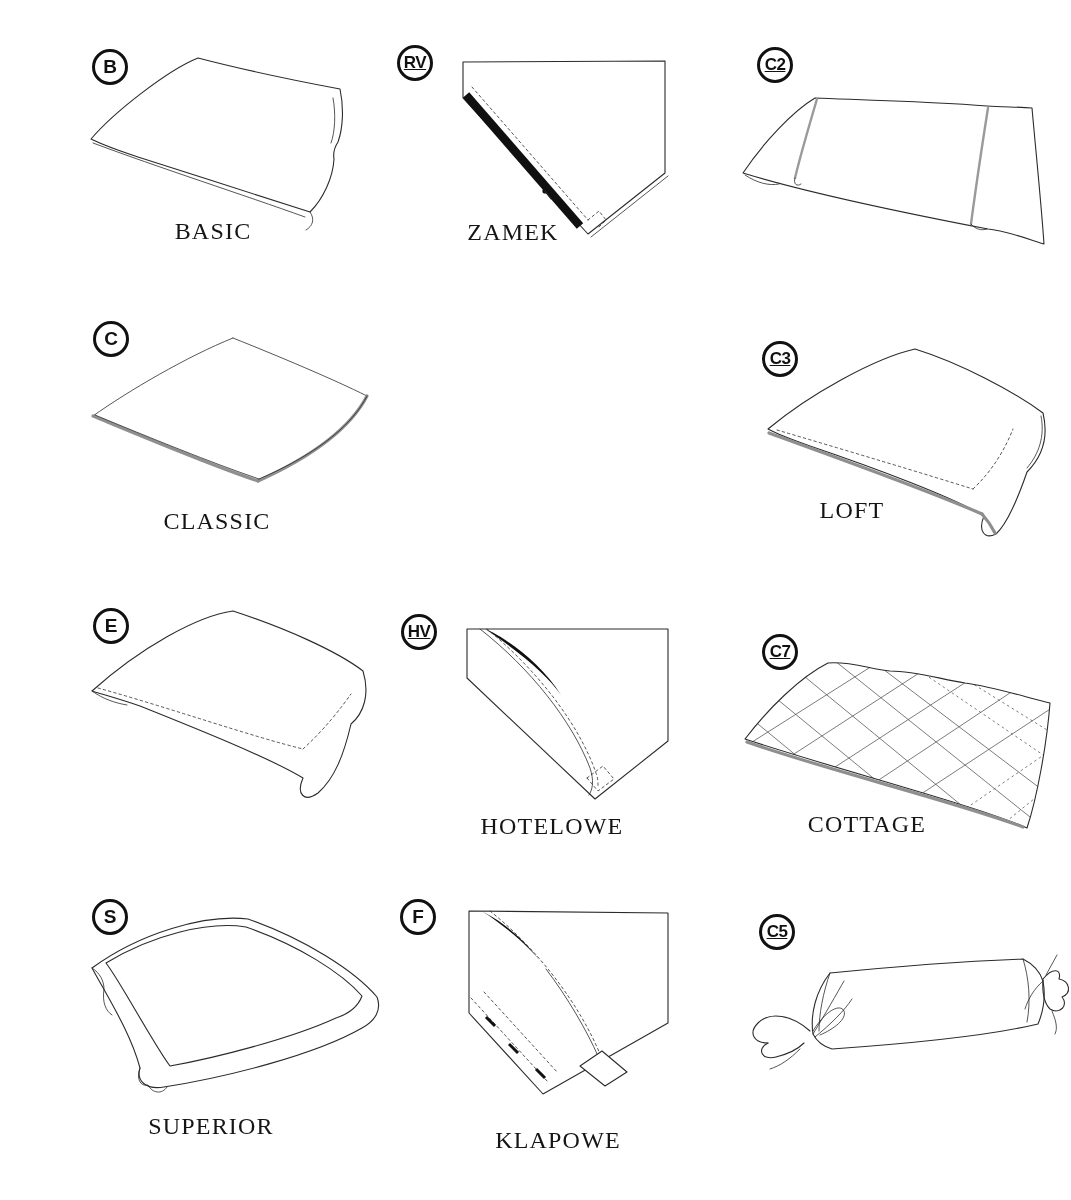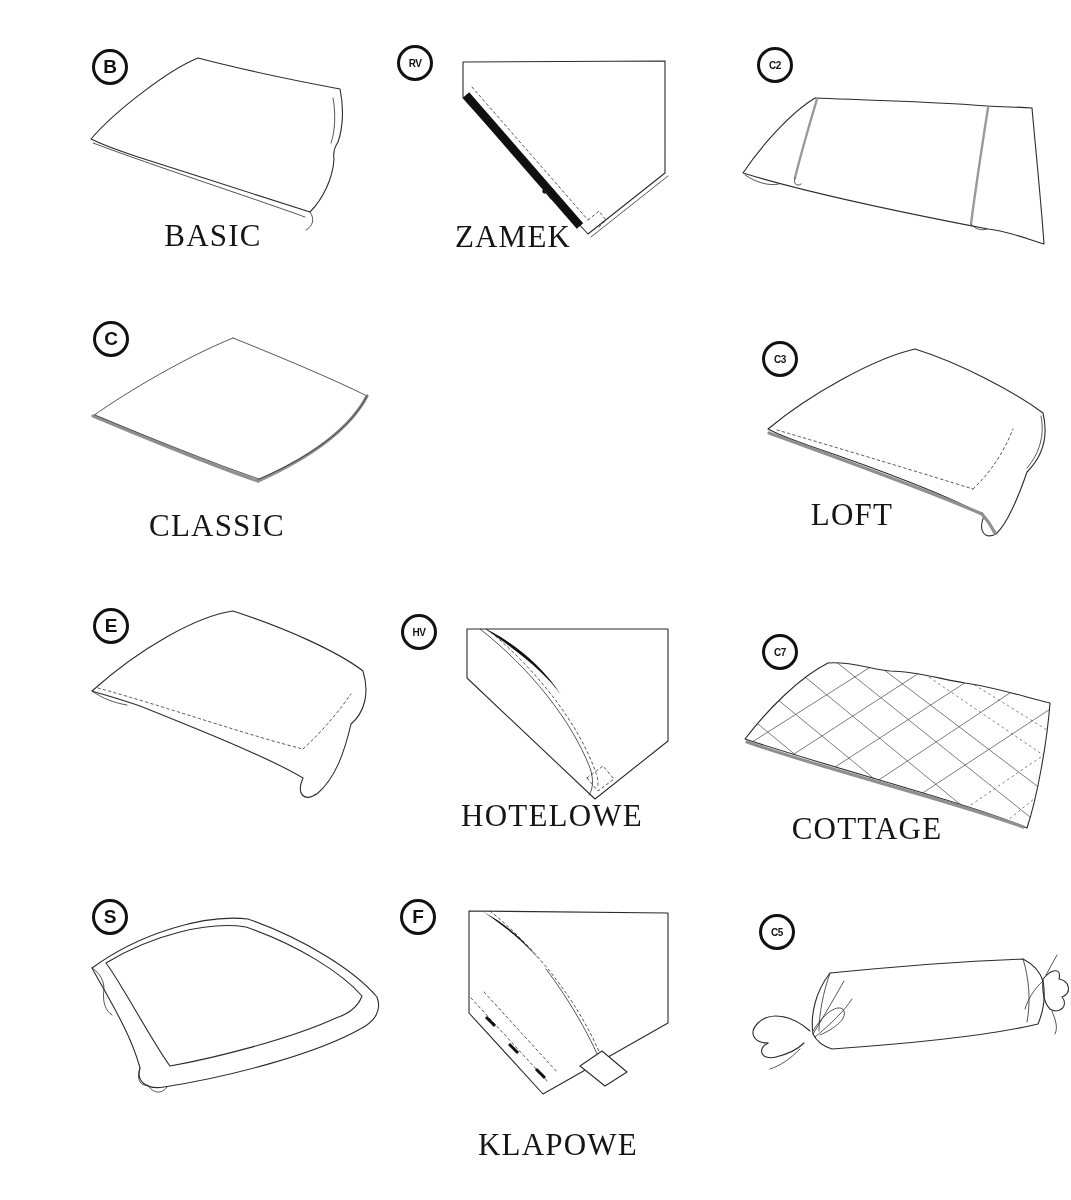--- a/index.html
+++ b/index.html
@@ -3,22 +3,22 @@
 <meta charset="utf-8">
 <style>
   html,body{margin:0;padding:0;background:#fff;}
   #canvas{position:relative;width:1071px;height:1200px;background:#fff;overflow:hidden;
           font-family:"Liberation Serif", serif;}
   .cell{position:absolute;}
   .badge{position:absolute;width:30px;height:30px;border:3px solid #111;border-radius:50%;
          display:flex;align-items:center;justify-content:center;background:#fff;
          font-family:"Liberation Sans", sans-serif;font-weight:bold;color:#111;}
   .badge.one{font-size:19px;}
-  .badge.two{font-size:10px;letter-spacing:-0.5px;}
-  .label{position:absolute;text-align:center;font-size:31px;letter-spacing:1.2px;color:#151515;}
+  .badge.two{font-size:17px;letter-spacing:-0.5px;text-decoration:underline;}
+  .label{position:absolute;text-align:center;font-size:24px;letter-spacing:1.2px;color:#151515;}
   svg.art{position:absolute;overflow:visible;}
   .ink{fill:none;stroke:#2b2b2b;stroke-width:1.1;stroke-linecap:round;stroke-linejoin:round;}
   .thin{stroke-width:0.8;}
   .dash{stroke-dasharray:2.5 3;}
   .grey{fill:none;stroke:#8f8f8f;stroke-width:3.2;stroke-linecap:round;}
   .grey2{fill:none;stroke:#9a9a9a;stroke-width:2.4;stroke-linecap:round;}
   .band{fill:none;stroke:#101010;stroke-width:8.5;stroke-linecap:butt;}
   .fillb{fill:#101010;stroke:none;}
   .btn{fill:none;stroke:#101010;stroke-width:3;stroke-linecap:butt;}
   .quilt{fill:none;stroke:#5a5a5a;stroke-width:0.8;}
@@ -118,21 +118,21 @@
     <div class="badge two" style="left:11px;top:13px">
         <span>HV</span>
       </div>
     <svg class="art" style="left:50px;top:15px" width="250" height="210" viewBox="0 0 250 210">
       <path class="ink" d="M27,13 L228,13 L228,125 L155,183 L27,62 Z"></path>
       <path class="fillb" d="M45,13 C80,36 108,60 121,79 C103,50 74,28 52,16 Z"></path>
       <path class="ink thin" d="M40,13 C90,52 132,105 150,152 C154,164 153,173 149,179"></path>
       <path class="ink dash thin" d="M47,13 C97,54 139,108 156,157 C158,162 158,167 158,170"></path>
       <path class="ink dash thin" d="M147,162 L163,150 L174,163 L158,175 Z"></path>
     </svg>
-    <figcaption class="label" style="left:32px;top:197px;width:260px">HOTELOWE</figcaption>
+    <figcaption class="label" style="left:32px;top:212px;width:260px">HOTELOWE</figcaption>
   </figure>
 
   <figure class="cell" style="left:690px;top:585px;width:381px;height:260px">
     <div class="badge two" style="left:32px;top:33px">
         <span>C7</span>
       </div>
     <svg class="art" style="left:10px;top:20px" width="365" height="235" viewBox="0 0 365 235">
       <defs>
         <clipPath id="cotclip">
           <path d="M5,118 C28,88 60,56 88,42 C110,40 130,48 150,50 C175,50 200,58 225,62 C255,66 285,76 310,82 C307,122 297,177 287,207 C235,184 95,148 5,118 Z"></path>
@@ -163,20 +163,21 @@
   <figure class="cell" style="left:30px;top:880px;width:330px;height:250px">
     <div class="badge one" style="left:22px;top:3px">
         <span>S</span>
       </div>
     <svg class="art" style="left:20px;top:15px" width="300" height="200" viewBox="0 0 300 200">
       <path class="ink" d="M2,57 C50,22 115,3 158,8 C215,28 265,60 287,86 C292,99 285,110 272,117 C225,144 137,166 74,176 C56,179 46,170 50,157 C41,123 20,90 2,57 Z"></path>
       <path class="ink" d="M16,52 C62,24 118,10 156,16 C208,34 252,62 272,85 C268,96 258,103 246,107 C200,128 125,147 80,155 C70,142 52,110 34,80 C28,70 22,60 16,52 Z"></path>
       <path class="ink thin" d="M2,57 C10,62 14,70 14,78 C12,92 16,100 22,104"></path>
       <path class="ink thin" d="M50,157 C46,167 50,176 58,174 C62,182 72,184 77,176"></path>
     </svg>
+    <figcaption class="label" style="left:0;top:217px;width:282px">SUPERIOR</figcaption>
   </figure>
 
   <figure class="cell" style="left:350px;top:880px;width:300px;height:250px">
     <div class="badge one" style="left:10px;top:3px">
         <span>F</span>
       </div>
     <svg class="art" style="left:50px;top:0" width="250" height="230" viewBox="0 0 250 230">
       <path class="ink" d="M29,15 L228,17 L228,127 L103,198 L29,117 Z"></path>
       <path class="fillb" d="M42,15 C72,35 96,57 106,73 C88,46 64,27 47,18 Z"></path>
       <path class="ink thin" d="M106,73 C128,102 147,135 158,160"></path>

